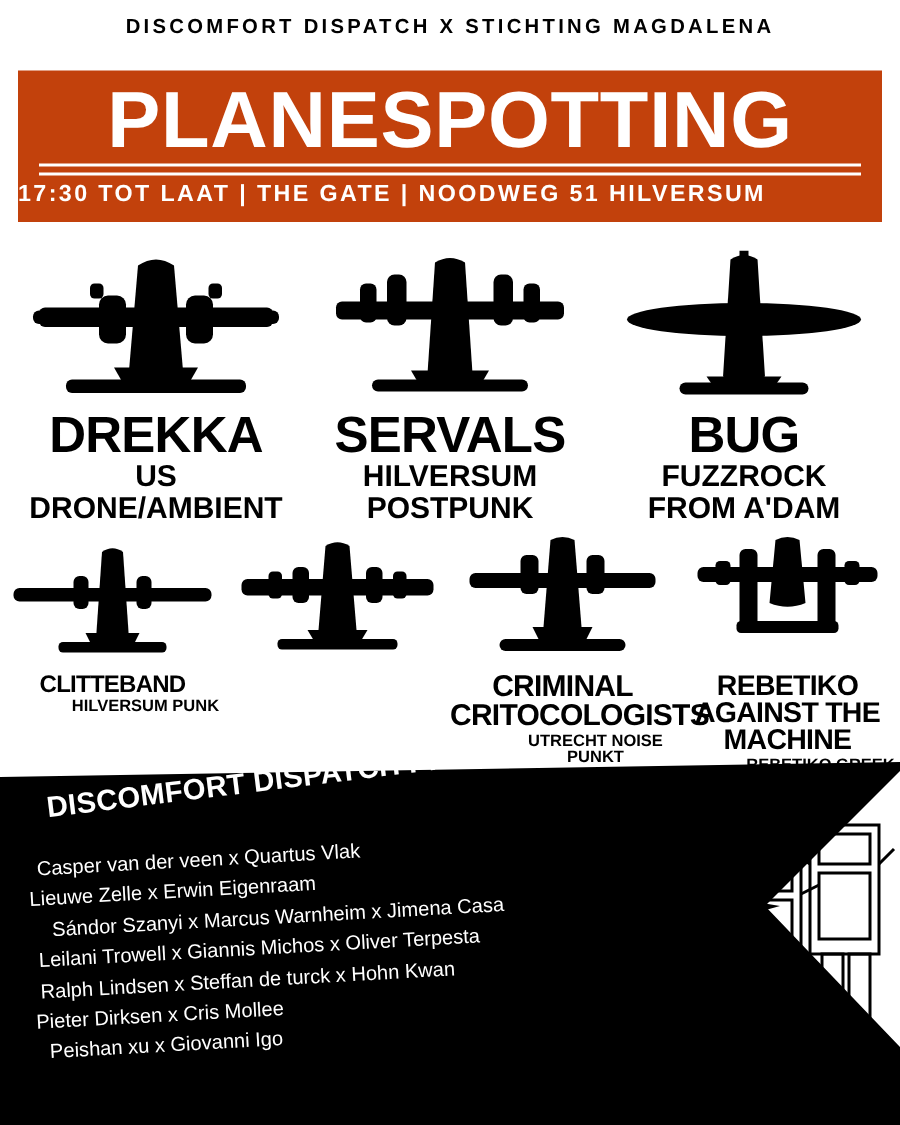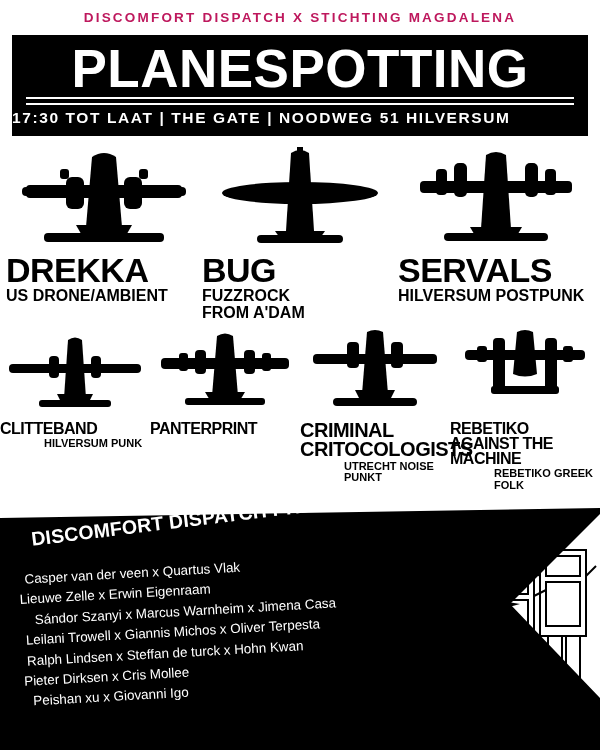--- a/index.html
+++ b/index.html
@@ -15,27 +15,27 @@
     width:600px;height:750px;
     background:#ffffff;
   }
 
   
   .presenter{
     text-align:center;
     font-weight:bold;
     font-size:13.5px;
     letter-spacing:2.2px;
-    color:#be185d;
+    color:#000000;
     padding:10px 0 6px 0;
     border-radius:15px;
   }
   .titleblock{
-    margin:4px 12px;
-    background:#000000;
+    margin:16px 12px;
+    background:#c2410c;
     color:#fff;
     padding:4px 0 6px 0;
   }
   .maintitle{
     text-align:center;
     font-weight:bold;
     font-size:53px;
     line-height:0.98;
     letter-spacing:0.5px;
     margin:4px 0 0 0;
@@ -61,20 +61,21 @@
   }
 
   
   .row{
     display:flex;
     justify-content:center;
     align-items:flex-start;
   }
   .row1{margin-top:8px;}
   .act{
+    text-align:center;
     position:relative;
   }
   .row1 .act{width:196px;}
   .row2 .act{width:150px;}
   .planewrap{
     display:flex;align-items:center;justify-content:center;
     height:110px;
   }
   .row2 .planewrap{height:96px;}
   .planewrap svg{display:block;}
@@ -85,21 +86,21 @@
     letter-spacing:-0.5px;
   }
   .row1 .actname{font-size:34px;}
   .row2 .actname{font-size:16px;}
   .actdesc{
     font-weight:bold;
     color:#000;
     line-height:1.02;
     margin-top:2px;
   }
-  .row1 .actdesc{font-size:16px;}
+  .row1 .actdesc{font-size:20px;}
   .row2 .actdesc{font-size:11px;margin-left:44px;}
 
   
   .bottom{
     position:absolute;
     left:0;top:508px;
     width:600px;height:242px;
     overflow:hidden;
   }
   .blackwedge{
@@ -176,55 +177,55 @@
             <rect x="158" y="40" width="14" height="9" rx="4"></rect>
           </g>
         </svg>
       </div>
       <div class="actname">DREKKA</div>
       <div class="actdesc" style="white-space:pre-line">US DRONE/AMBIENT</div>
     </div>
 
     <div class="act">
       <div class="planewrap">
-        <svg width="170" height="104" viewBox="0 0 170 104" aria-hidden="true">
-          <g fill="#000">
-
-            <ellipse cx="85" cy="46" rx="78" ry="11"></ellipse>
-            <path d="M76 6 q9 -6 18 0 l5 78 q-14 6 -28 0 z"></path>
-            <path d="M60 84 h50 l-7 10 h-36 z"></path>
-            <rect x="42" y="88" width="86" height="8" rx="4"></rect>
-            <rect x="82" y="0" width="6" height="14"></rect>
-          </g>
-        </svg>
-      </div>
-      <div class="actname">BUG</div>
-      <div class="actdesc" style="white-space:pre-line">FUZZROCK
-FROM A'DAM</div>
-    </div>
-
-    <div class="act">
-      <div class="planewrap">
         <svg width="180" height="104" viewBox="0 0 180 104" aria-hidden="true">
           <g fill="#000">
             <rect x="14" y="34" width="152" height="12" rx="4"></rect>
             <path d="M80 8 q10 -6 20 0 l5 74 q-15 7 -30 0 z"></path>
             <rect x="48" y="16" width="13" height="34" rx="5"></rect>
             <rect x="119" y="16" width="13" height="34" rx="5"></rect>
             <rect x="30" y="22" width="11" height="26" rx="4"></rect>
             <rect x="139" y="22" width="11" height="26" rx="4"></rect>
             <path d="M64 80 h52 l-7 12 h-38 z"></path>
             <rect x="38" y="86" width="104" height="8" rx="4"></rect>
           </g>
         </svg>
       </div>
       <div class="actname">SERVALS</div>
       <div class="actdesc" style="white-space:pre-line">HILVERSUM POSTPUNK</div>
     </div>
 
+    <div class="act">
+      <div class="planewrap">
+        <svg width="170" height="104" viewBox="0 0 170 104" aria-hidden="true">
+          <g fill="#000">
+
+            <ellipse cx="85" cy="46" rx="78" ry="11"></ellipse>
+            <path d="M76 6 q9 -6 18 0 l5 78 q-14 6 -28 0 z"></path>
+            <path d="M60 84 h50 l-7 10 h-36 z"></path>
+            <rect x="42" y="88" width="86" height="8" rx="4"></rect>
+            <rect x="82" y="0" width="6" height="14"></rect>
+          </g>
+        </svg>
+      </div>
+      <div class="actname">BUG</div>
+      <div class="actdesc" style="white-space:pre-line">FUZZROCK
+FROM A'DAM</div>
+    </div>
+
   </div>
 
   <div class="row row2" style="margin-top:4px;">
 
     <div class="act">
       <div class="planewrap">
         <svg width="140" height="90" viewBox="0 0 140 90" aria-hidden="true">
           <g fill="#000">
             <rect x="4" y="36" width="132" height="9" rx="4"></rect>
             <path d="M63 12 q7 -5 14 0 l4 58 q-11 5 -22 0 z"></path>
@@ -247,21 +248,20 @@
             <path d="M62 8 q8 -5 16 0 l5 60 q-13 6 -26 0 z"></path>
             <rect x="40" y="22" width="11" height="24" rx="4"></rect>
             <rect x="89" y="22" width="11" height="24" rx="4"></rect>
             <rect x="24" y="25" width="9" height="18" rx="3"></rect>
             <rect x="107" y="25" width="9" height="18" rx="3"></rect>
             <path d="M50 64 h40 l-6 10 h-28 z"></path>
             <rect x="30" y="70" width="80" height="7" rx="3"></rect>
           </g>
         </svg>
       </div>
-      <div class="actname">PANTERPRINT</div>
     </div>
 
     <div class="act">
       <div class="planewrap">
         <svg width="140" height="90" viewBox="0 0 140 90" aria-hidden="true">
           <g fill="#000">
             <rect x="8" y="26" width="124" height="10" rx="4"></rect>
             <path d="M62 4 q8 -4 16 0 l5 62 q-13 6 -26 0 z"></path>
             <rect x="42" y="14" width="12" height="26" rx="4"></rect>
             <rect x="86" y="14" width="12" height="26" rx="4"></rect>
@@ -281,21 +281,21 @@
             <rect x="10" y="22" width="120" height="10" rx="4"></rect>
             <path d="M62 4 q8 -4 16 0 l4 42 q-12 5 -24 0 z"></path>
             <rect x="38" y="10" width="12" height="52" rx="4"></rect>
             <rect x="90" y="10" width="12" height="52" rx="4"></rect>
             <rect x="36" y="58" width="68" height="8" rx="3"></rect>
             <rect x="22" y="18" width="10" height="16" rx="3"></rect>
             <rect x="108" y="18" width="10" height="16" rx="3"></rect>
           </g>
         </svg>
       </div>
-      <div class="actname" style="font-size:16px;">REBETIKO AGAINST THE MACHINE</div>
+      <div class="actname" style="font-size:19px;">REBETIKO AGAINST THE MACHINE</div>
       <div class="actdesc" style="white-space:pre-line">REBETIKO GREEK FOLK</div>
     </div>
 
   </div>
 
   <div class="bottom">
 
     <svg class="blackwedge" viewBox="0 0 600 242" preserveAspectRatio="none">
       <polygon points="0,10 600,0 600,6 510,96 600,190 600,242 0,242" fill="#000"></polygon>
       <polygon points="0,10 520,96 0,242" fill="#000"></polygon>

